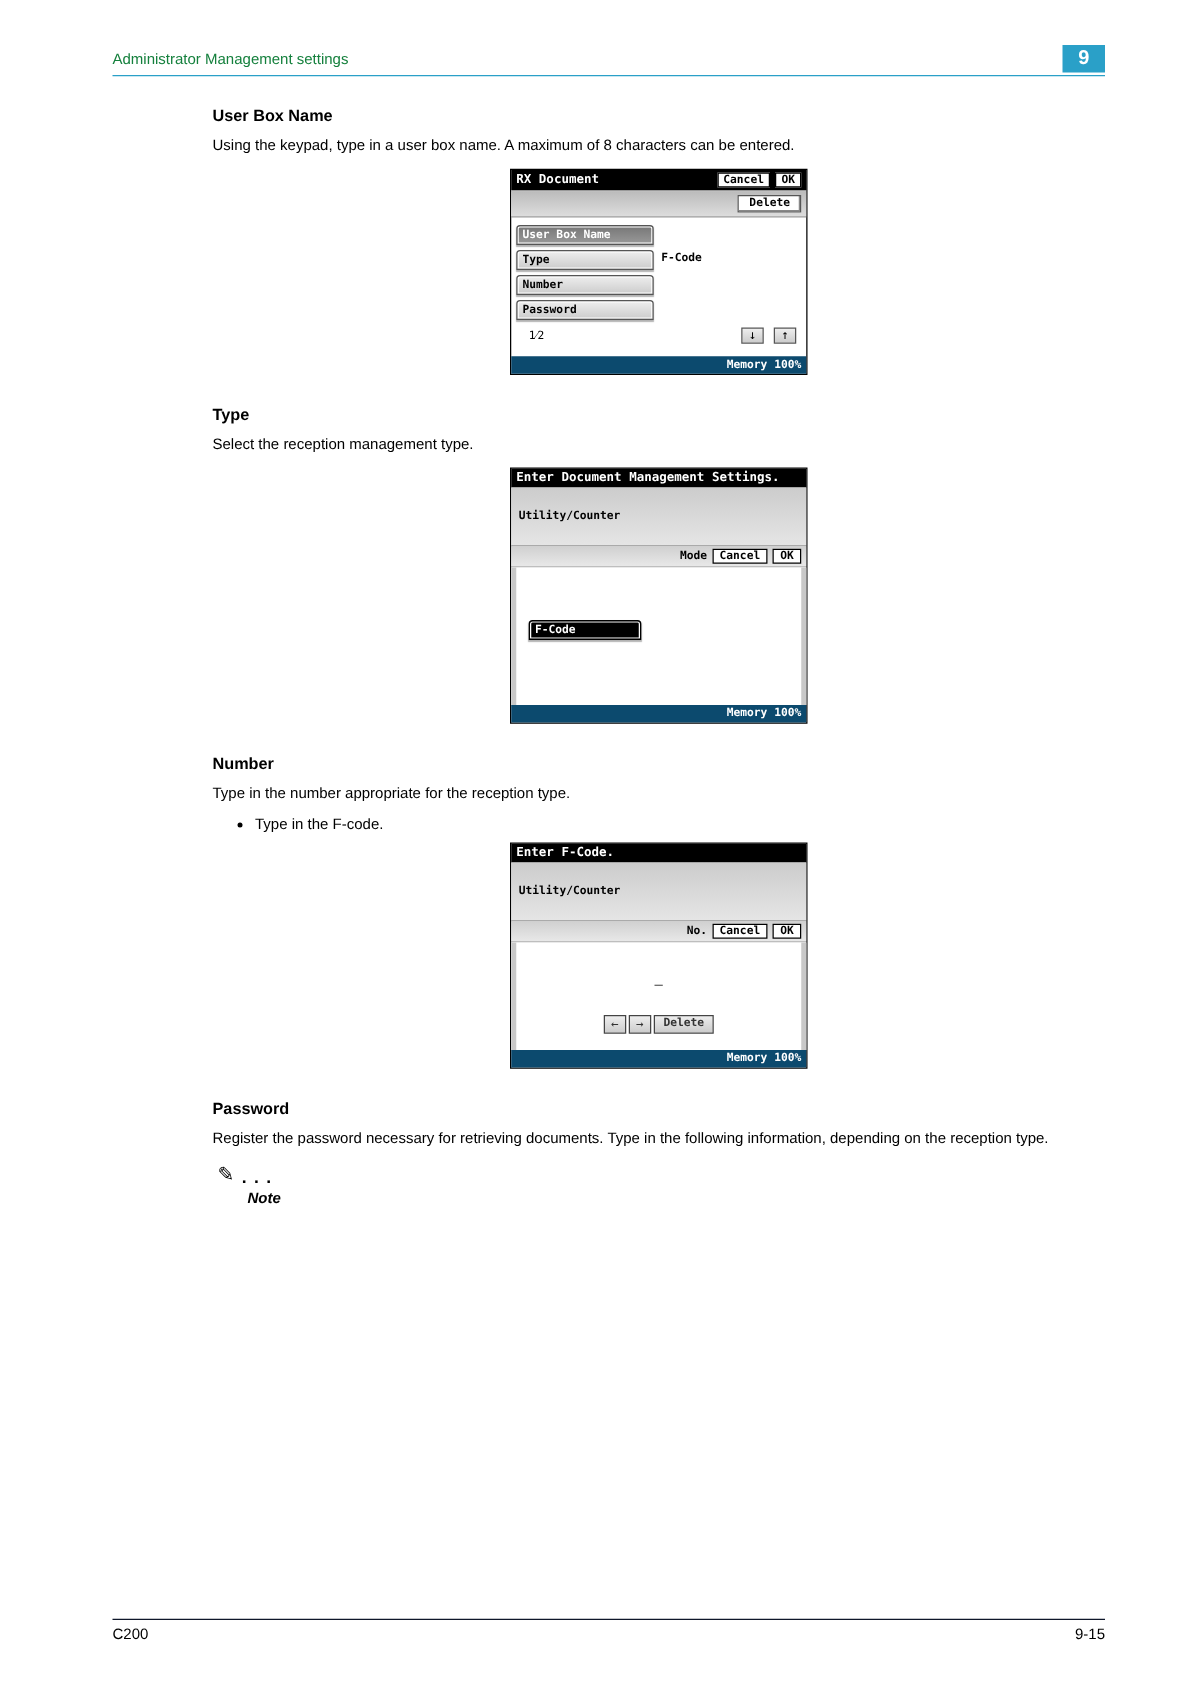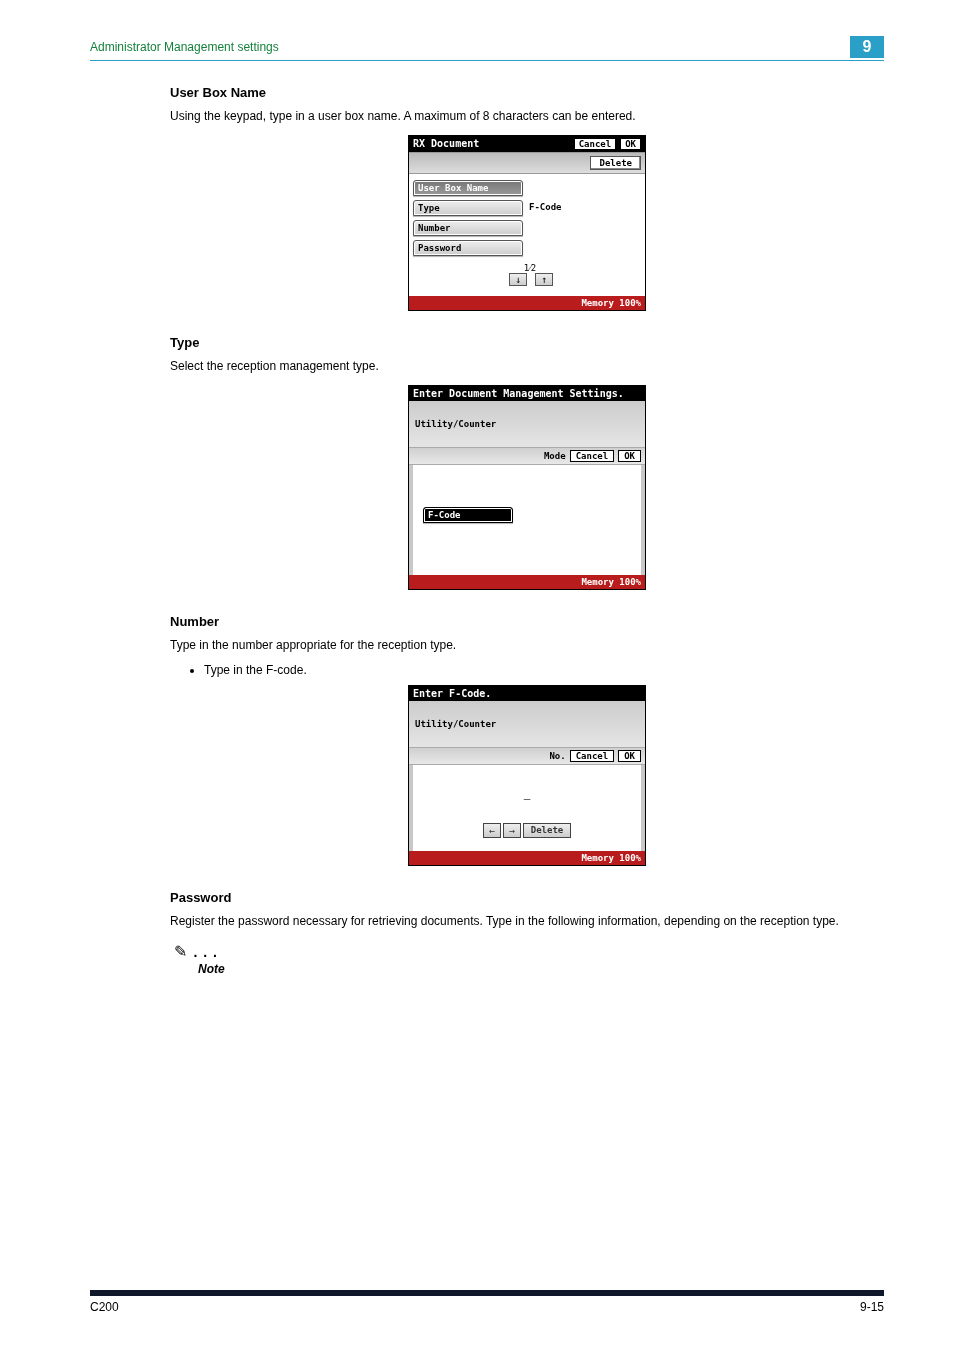--- a/index.html
+++ b/index.html
@@ -143,35 +143,34 @@
     padding:2px 6px;
     font-size:9px;
     font-weight:bold;
   }
   .lcd .body-foot {
     display:flex;
     justify-content:space-between;
     align-items:center;
     padding: 2px 4px 6px 10px;
     font-size:10px;
-    flex-direction:column;
   }
   .lcd .pager span {
     font-size:9px;
   }
   .lcd .arrow-btn {
     display:inline-block;
     border:1px solid #555;
     background:linear-gradient(#eee,#ccc);
     padding:0 5px;
     font-size:10px;
     margin-left:2px;
   }
   .lcd .foot {
-    background:#b91c1c;
+    background:#0c4a6e;
     color:#fff;
     text-align:right;
     padding:2px 4px;
     font-size:9px;
     font-weight:bold;
   }
   .lcd .subhead {
     background:#000;
     color:#fff;
     padding:2px 4px;
@@ -260,21 +259,21 @@
   .note-dots { font-size:14px; font-weight:bold; letter-spacing:1px; }
   .note-label { font-size:12px; font-weight:bold; margin-left:24px;font-style:italic; }
   .note-text { font-size:12px; font-style:italic; margin:2px 0 0 24px; }
 
   
   .footer {
     position:absolute;
     bottom: 36px;
     left: 90px;
     right: 70px;
-    border-top:6px solid #0f172a;
+    border-top:1px solid #0f172a;
     display:flex;
     justify-content:space-between;
     padding-top:4px;
     font-size:12px;
   }
 </style>
 </head>
 <body>
 
 <div class="page">

